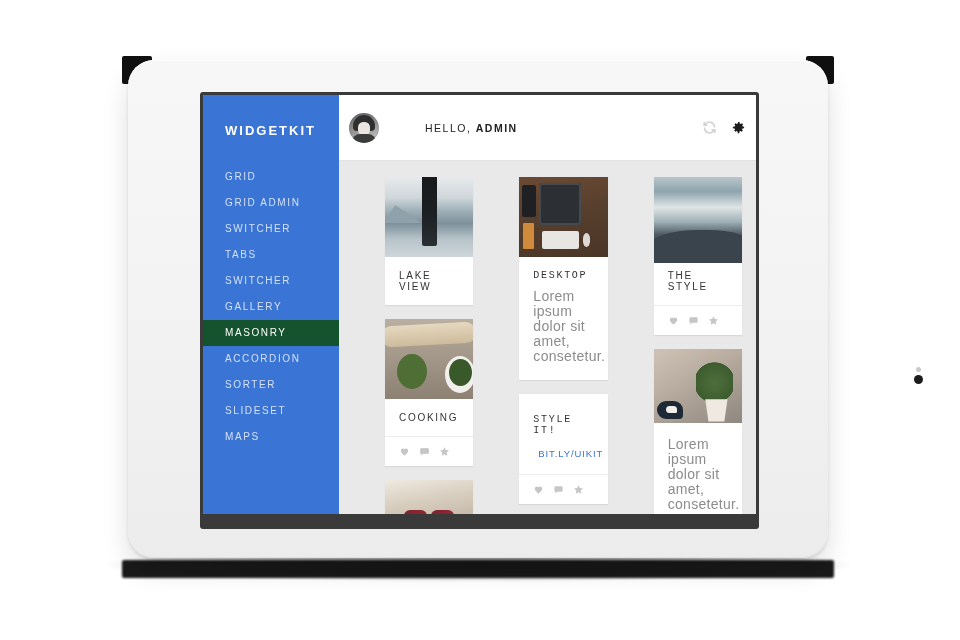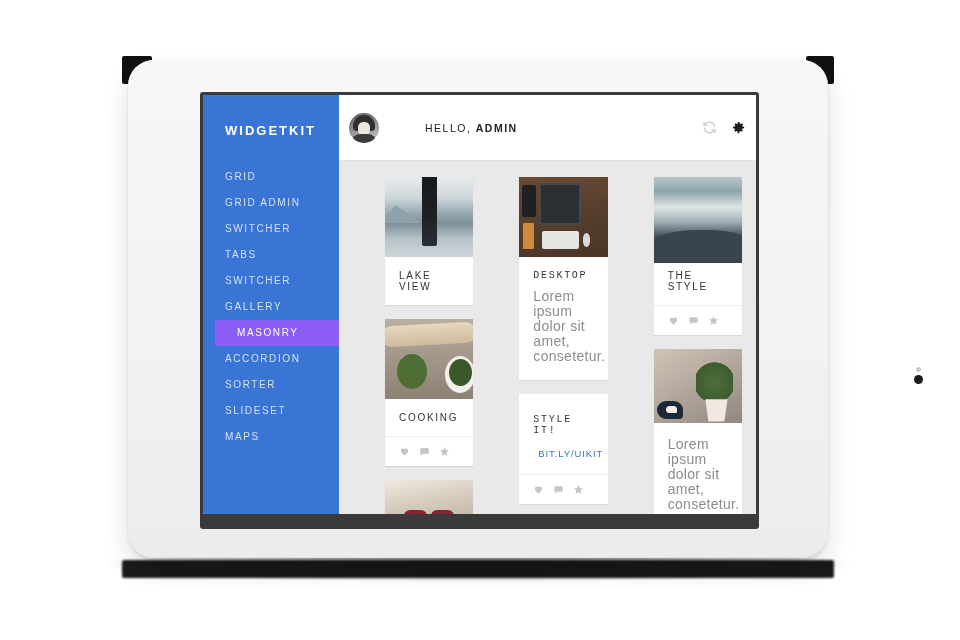--- a/index.html
+++ b/index.html
@@ -84,21 +84,21 @@
   }
   .nav{ margin-top:26px; }
   .nav-item{
     padding:6px 0 6px 22px;
     font-size:10px; letter-spacing:1.6px;
     color:#d3e0f5;
     line-height:14px;
     cursor:pointer;
   }
   .nav-item.active{
-    background:#8b5cf6; color:#ffffff;margin-left:12px;
+    background:#14532d; color:#ffffff;
   }
 
   
   .main{ flex:1; display:flex; flex-direction:column; min-width:0; background:#e9e9e9; }
 
   .topbar{
     height:65px; flex:0 0 65px; background:#ffffff;
     display:flex; align-items:center; padding:0 10px;
     border-bottom:1px solid #e2e2e2;
     gap:32px;

